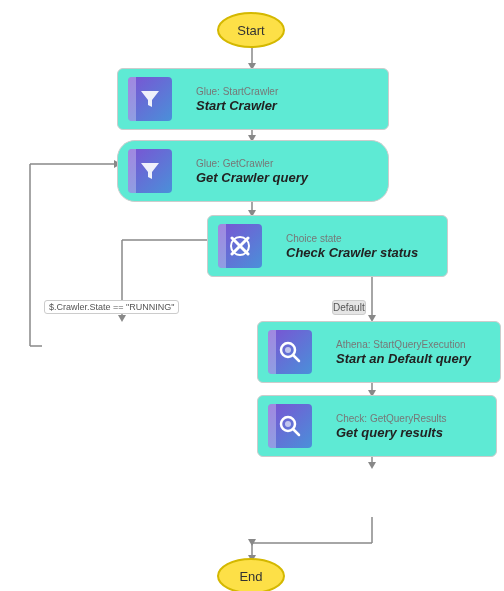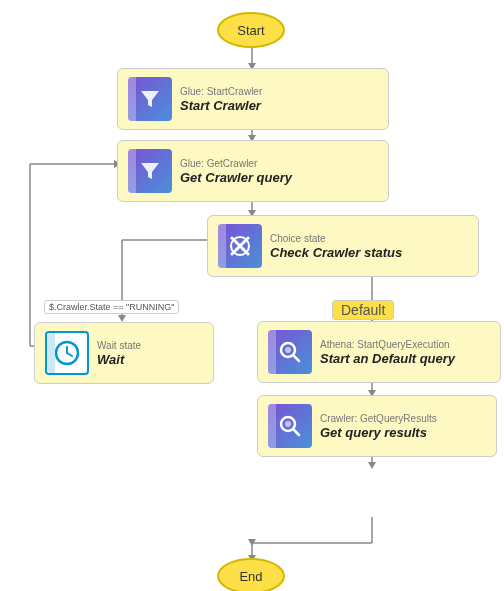--- a/index.html
+++ b/index.html
@@ -40,27 +40,27 @@
       justify-content: center;
       font-size: 13px;
       font-weight: 500;
       color: #333;
       z-index: 2;
       position: absolute;
     }
     
     .step-box {
       position: absolute;
-      background: #fef9c3;
+      background: #5eead4;
       border: 1.5px solid #ccc;
       border-radius: 6px;
       display: flex;
       align-items: center;
       padding: 8px 10px;
-      gap: 8px;
+      gap: 24px;
       z-index: 2;
     }
     .step-box .icon-wrap {
       width: 44px;
       height: 44px;
       border-radius: 4px;
       display: flex;
       align-items: center;
       justify-content: center;
       flex-shrink: 0;
@@ -103,24 +103,24 @@
       font-size: 10px;
       color: #555;
       background: #fff;
       padding: 1px 4px;
       border: 1px solid #ccc;
       border-radius: 3px;
       z-index: 3;
     }
     .default-label {
       position: absolute;
-      font-size: 14px;
+      font-size: 10px;
       color: #555;
-      background: #fde047;
-      padding: 1px 8px;
+      background: #e5e5e5;
+      padding: 1px 0;
       border: 1px solid #ccc;
       border-radius: 3px;
       z-index: 3;
     }
   </style>
 </head>
 <body>
 
 <div class="diagram">
 
@@ -172,34 +172,34 @@
       <svg width="26" height="26" viewBox="0 0 26 26" fill="none">
         <path d="M4 5h18l-7 9v7l-4-2v-5L4 5z" fill="white" opacity="0.9"></path>
       </svg>
     </div>
     <div class="text-wrap">
       <span class="sub-label">Glue: StartCrawler</span>
       <span class="main-label">Start Crawler</span>
     </div>
   </div>
 
-  <div class="step-box" style="top: 132px; left: 105px; width: 272px;">
+  <div class="step-box" style="top: 132px; left: 105px; width: 272px; border-radius: 18px;">
     <div class="icon-wrap icon-glue">
       <div class="side-bar"></div>
       <svg width="26" height="26" viewBox="0 0 26 26" fill="none">
         <path d="M4 5h18l-7 9v7l-4-2v-5L4 5z" fill="white" opacity="0.9"></path>
       </svg>
     </div>
     <div class="text-wrap">
       <span class="sub-label">Glue: GetCrawler</span>
       <span class="main-label">Get Crawler query</span>
     </div>
   </div>
 
-  <div class="step-box" style="top: 207px; left: 195px; width: 272px;">
+  <div class="step-box" style="top: 207px; left: 195px; width: 241px;">
     <div class="icon-wrap icon-choice">
       <div class="side-bar"></div>
 
       <svg width="26" height="26" viewBox="0 0 26 26" fill="none">
         <line x1="5" y1="5" x2="21" y2="21" stroke="white" stroke-width="3" stroke-linecap="round"></line>
         <line x1="21" y1="5" x2="5" y2="21" stroke="white" stroke-width="3" stroke-linecap="round"></line>
         <circle cx="13" cy="13" r="9" stroke="white" stroke-width="2" fill="none"></circle>
       </svg>
     </div>
     <div class="text-wrap">
@@ -209,35 +209,20 @@
   </div>
 
   <div class="cond-label" style="top: 292px; left: 32px; font-size: 9px;">
     <span>$.Crawler.State == "RUNNING"</span>
   </div>
 
   <div class="default-label" style="top: 292px; left: 320px;">
     <span>Default</span>
   </div>
 
-  <div class="step-box" style="top: 314px; left: 22px; width: 180px;">
-    <div class="icon-wrap icon-wait">
-      <div class="side-bar" style="background: #cce8f5;"></div>
-
-      <svg width="28" height="28" viewBox="0 0 28 28" fill="none">
-        <circle cx="14" cy="14" r="11" stroke="#0097d6" stroke-width="2.5" fill="none"></circle>
-        <line x1="14" y1="8" x2="14" y2="14" stroke="#0097d6" stroke-width="2" stroke-linecap="round"></line>
-        <line x1="14" y1="14" x2="19" y2="17" stroke="#0097d6" stroke-width="2" stroke-linecap="round"></line>
-      </svg>
-    </div>
-    <div class="text-wrap">
-      <span class="sub-label">Wait state</span>
-      <span class="main-label">Wait</span>
-    </div>
-  </div>
 
   <div class="step-box" style="top: 313px; left: 245px; width: 244px;">
     <div class="icon-wrap icon-athena">
       <div class="side-bar"></div>
       <svg width="26" height="26" viewBox="0 0 26 26" fill="none">
         <circle cx="11" cy="11" r="7" stroke="white" stroke-width="2.5" fill="none"></circle>
         <line x1="16" y1="16" x2="22" y2="22" stroke="white" stroke-width="2.5" stroke-linecap="round"></line>
         <circle cx="11" cy="11" r="3" fill="white" opacity="0.6"></circle>
       </svg>
     </div>
@@ -250,21 +235,21 @@
   <div class="step-box" style="top: 387px; left: 245px; width: 240px;">
     <div class="icon-wrap icon-athena">
       <div class="side-bar"></div>
       <svg width="26" height="26" viewBox="0 0 26 26" fill="none">
         <circle cx="11" cy="11" r="7" stroke="white" stroke-width="2.5" fill="none"></circle>
         <line x1="16" y1="16" x2="22" y2="22" stroke="white" stroke-width="2.5" stroke-linecap="round"></line>
         <circle cx="11" cy="11" r="3" fill="white" opacity="0.6"></circle>
       </svg>
     </div>
     <div class="text-wrap">
-      <span class="sub-label">Crawler: GetQueryResults</span>
+      <span class="sub-label">Check: GetQueryResults</span>
       <span class="main-label">Get query results</span>
     </div>
   </div>
 
 
   <div class="oval-node" style="top: 550px; left: 205px;">
     <span>End</span>
   </div>
 
 </div>

